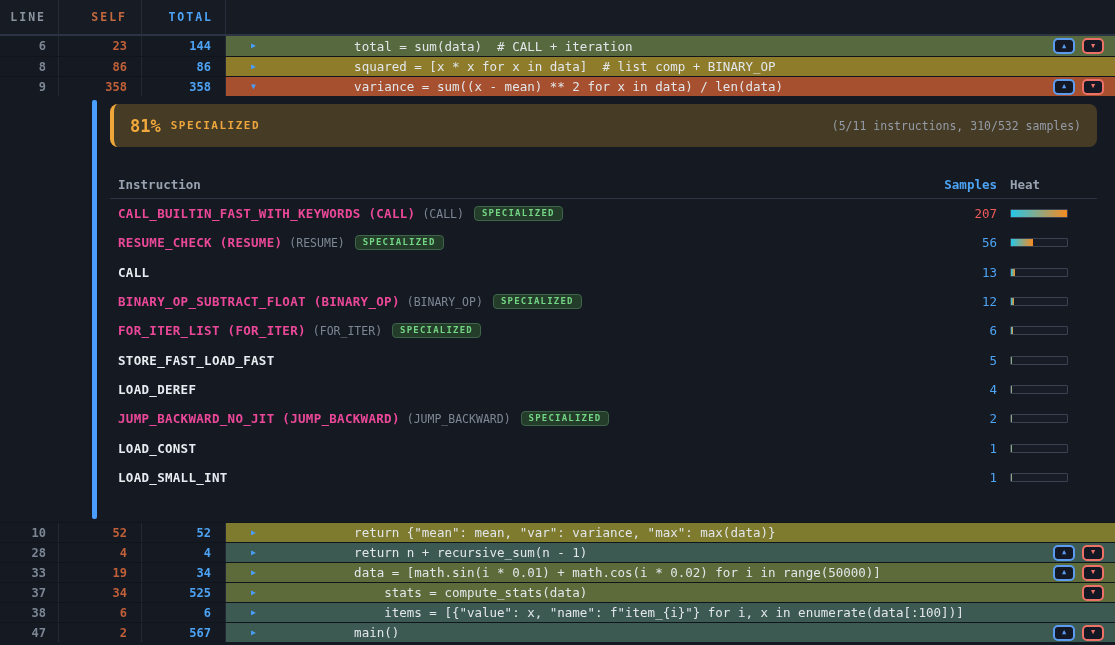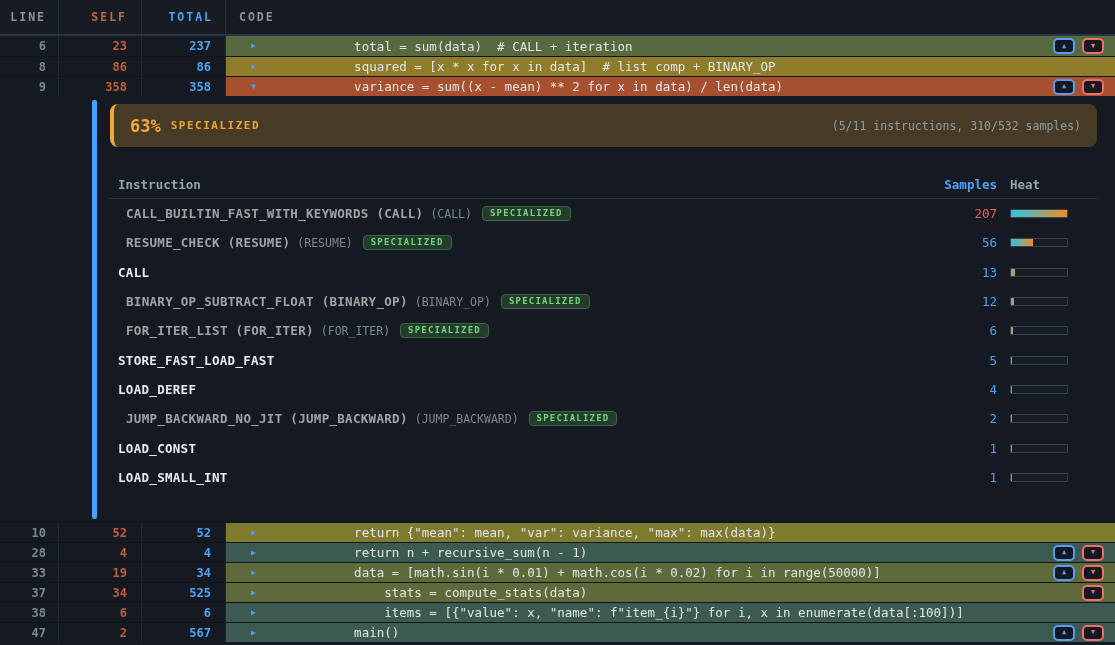--- a/index.html
+++ b/index.html
@@ -70,21 +70,21 @@
   .inst-grid { display:grid; grid-template-columns:1fr 100px 100px; align-items:center; }
   .inst-header { height:28px; margin-top:24px; border-bottom:1px solid #2c3342; }
   .inst-header > div { font-size:12.5px; font-weight:bold; }
   .h-inst  { color:#99a2b0; padding-left:8px; }
   .h-samp  { color:#4da3f5; text-align:right; }
   .h-heat  { color:#99a2b0; padding-left:13px; }
 
   .inst-row { height:29.3px; }
   .i-name { padding-left:8px; display:flex; align-items:center; white-space:nowrap; overflow:hidden; }
   .nm { font-size:12.5px; font-weight:bold; color:#e8ecf1; letter-spacing:.3px; }
-  .nm.green { color:#a3a3a3;margin-left:8px; }
+  .nm.green { color:#ec4899; }
   .base { color:#7d8694; font-size:11.5px; margin-left:7px; }
   .badge {
     margin-left:10px; font-size:9px; font-weight:bold; letter-spacing:1.2px;
     color:#74d584; background:#233d2a; border:1px solid #3e654a;
     border-radius:4px; padding:2px 7px; line-height:1;
   }
   .i-samples { text-align:right; font-size:12.5px; font-weight:normal; }
   .i-samples.hi { color:#ef5a5a; }
   .i-samples.lo { color:#4da3f5; }
   .i-heat { padding-left:13px; }
@@ -93,28 +93,27 @@
 </style>
 </head>
 <body>
 
 <div class="app">
 
   <div class="table-header">
     <div class="cell h-line">LINE</div>
     <div class="cell h-self">SELF</div>
     <div class="cell h-total">TOTAL</div>
-    <div class="cell h-code">CODE</div>
   </div>
 
   <div id="rows-top">
       <div class="code-row">
         <div class="gcell c-line">6</div>
         <div class="gcell c-self">23</div>
-        <div class="gcell c-total">237</div>
+        <div class="gcell c-total">144</div>
         <div class="c-code" style="background: rgb(87, 105, 62);">
           <span class="expander">▶</span>
           <pre class="code-text">    total = sum(data)  # CALL + iteration</pre>
           <div class="nav">
             <div class="nav-btn up">▲</div>
             <div class="nav-btn down">▼</div>
           </div>
         </div>
       </div>
       <div class="code-row">
@@ -138,21 +137,21 @@
             <div class="nav-btn down">▼</div>
           </div>
         </div>
       </div>
     </div>
 
   <div class="expanded">
     <div class="expand-line"></div>
 
     <div class="panel-hdr">
-      <span class="pct">63%</span>
+      <span class="pct">81%</span>
       <span class="pct-label">SPECIALIZED</span>
       <span class="pct-meta">(5/11 instructions, 310/532 samples)</span>
     </div>
 
     <div class="inst-grid inst-header">
       <div class="h-inst">Instruction</div>
       <div class="h-samp">Samples</div>
       <div class="h-heat">Heat</div>
     </div>
 

